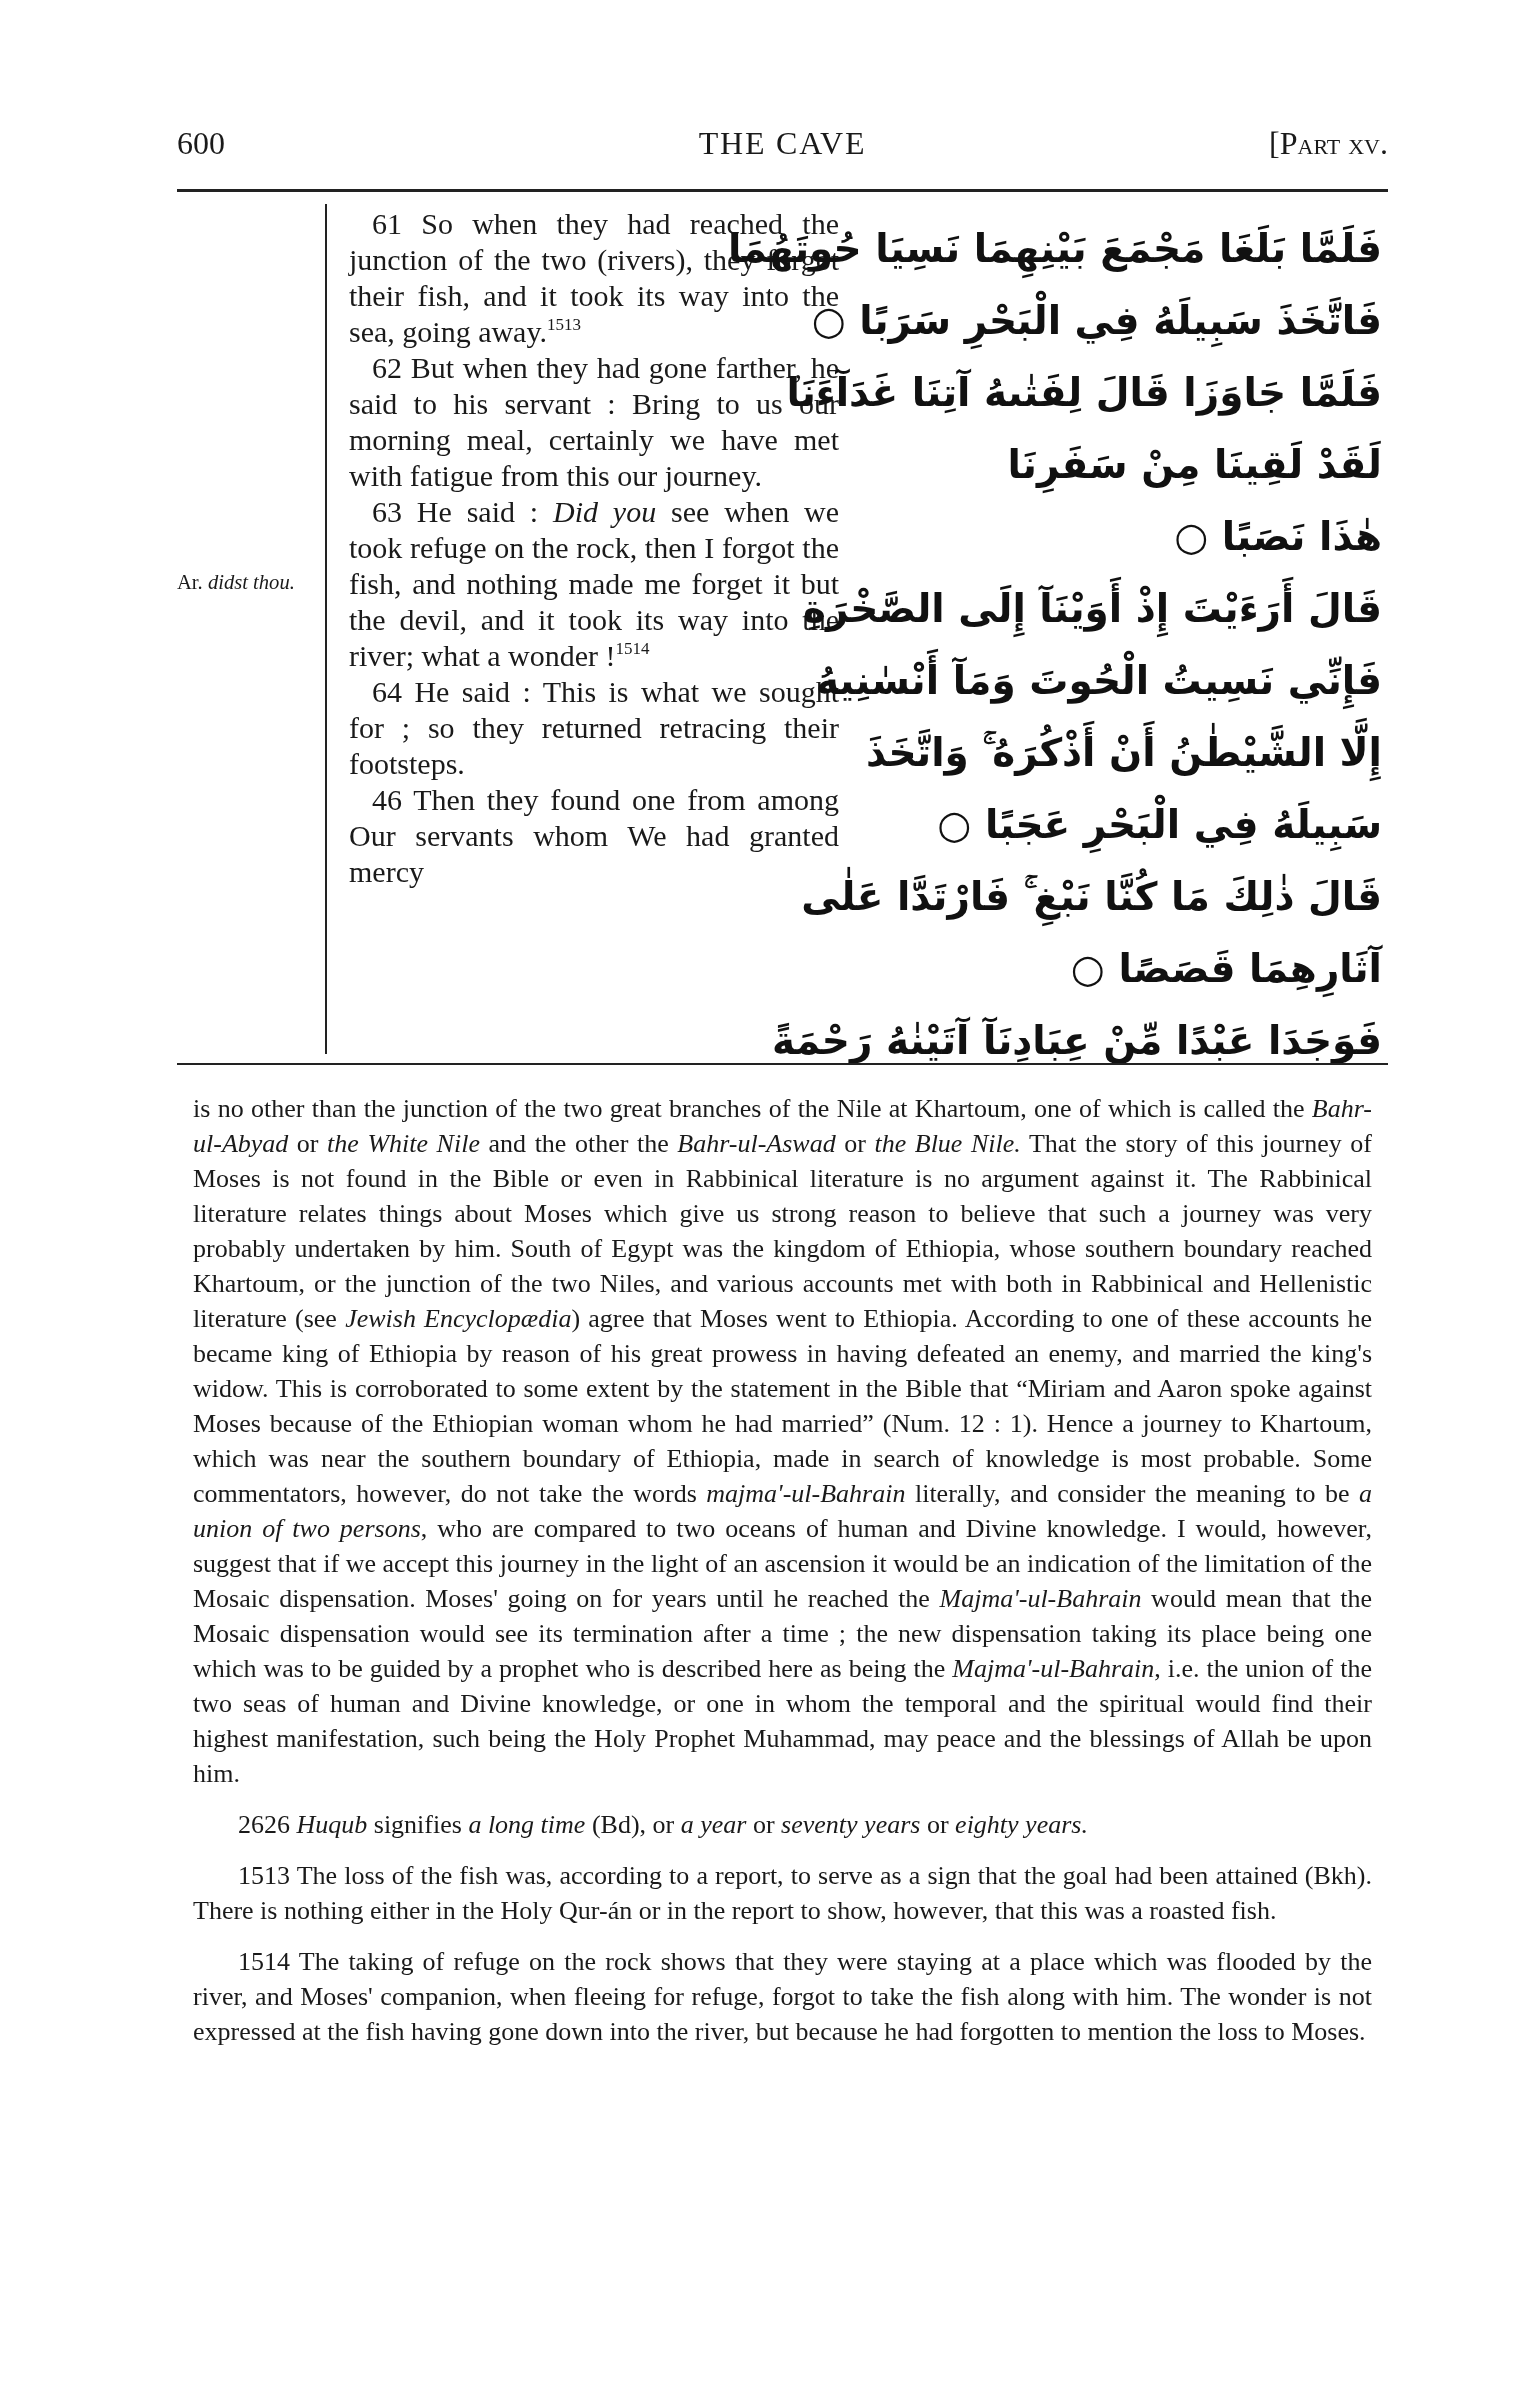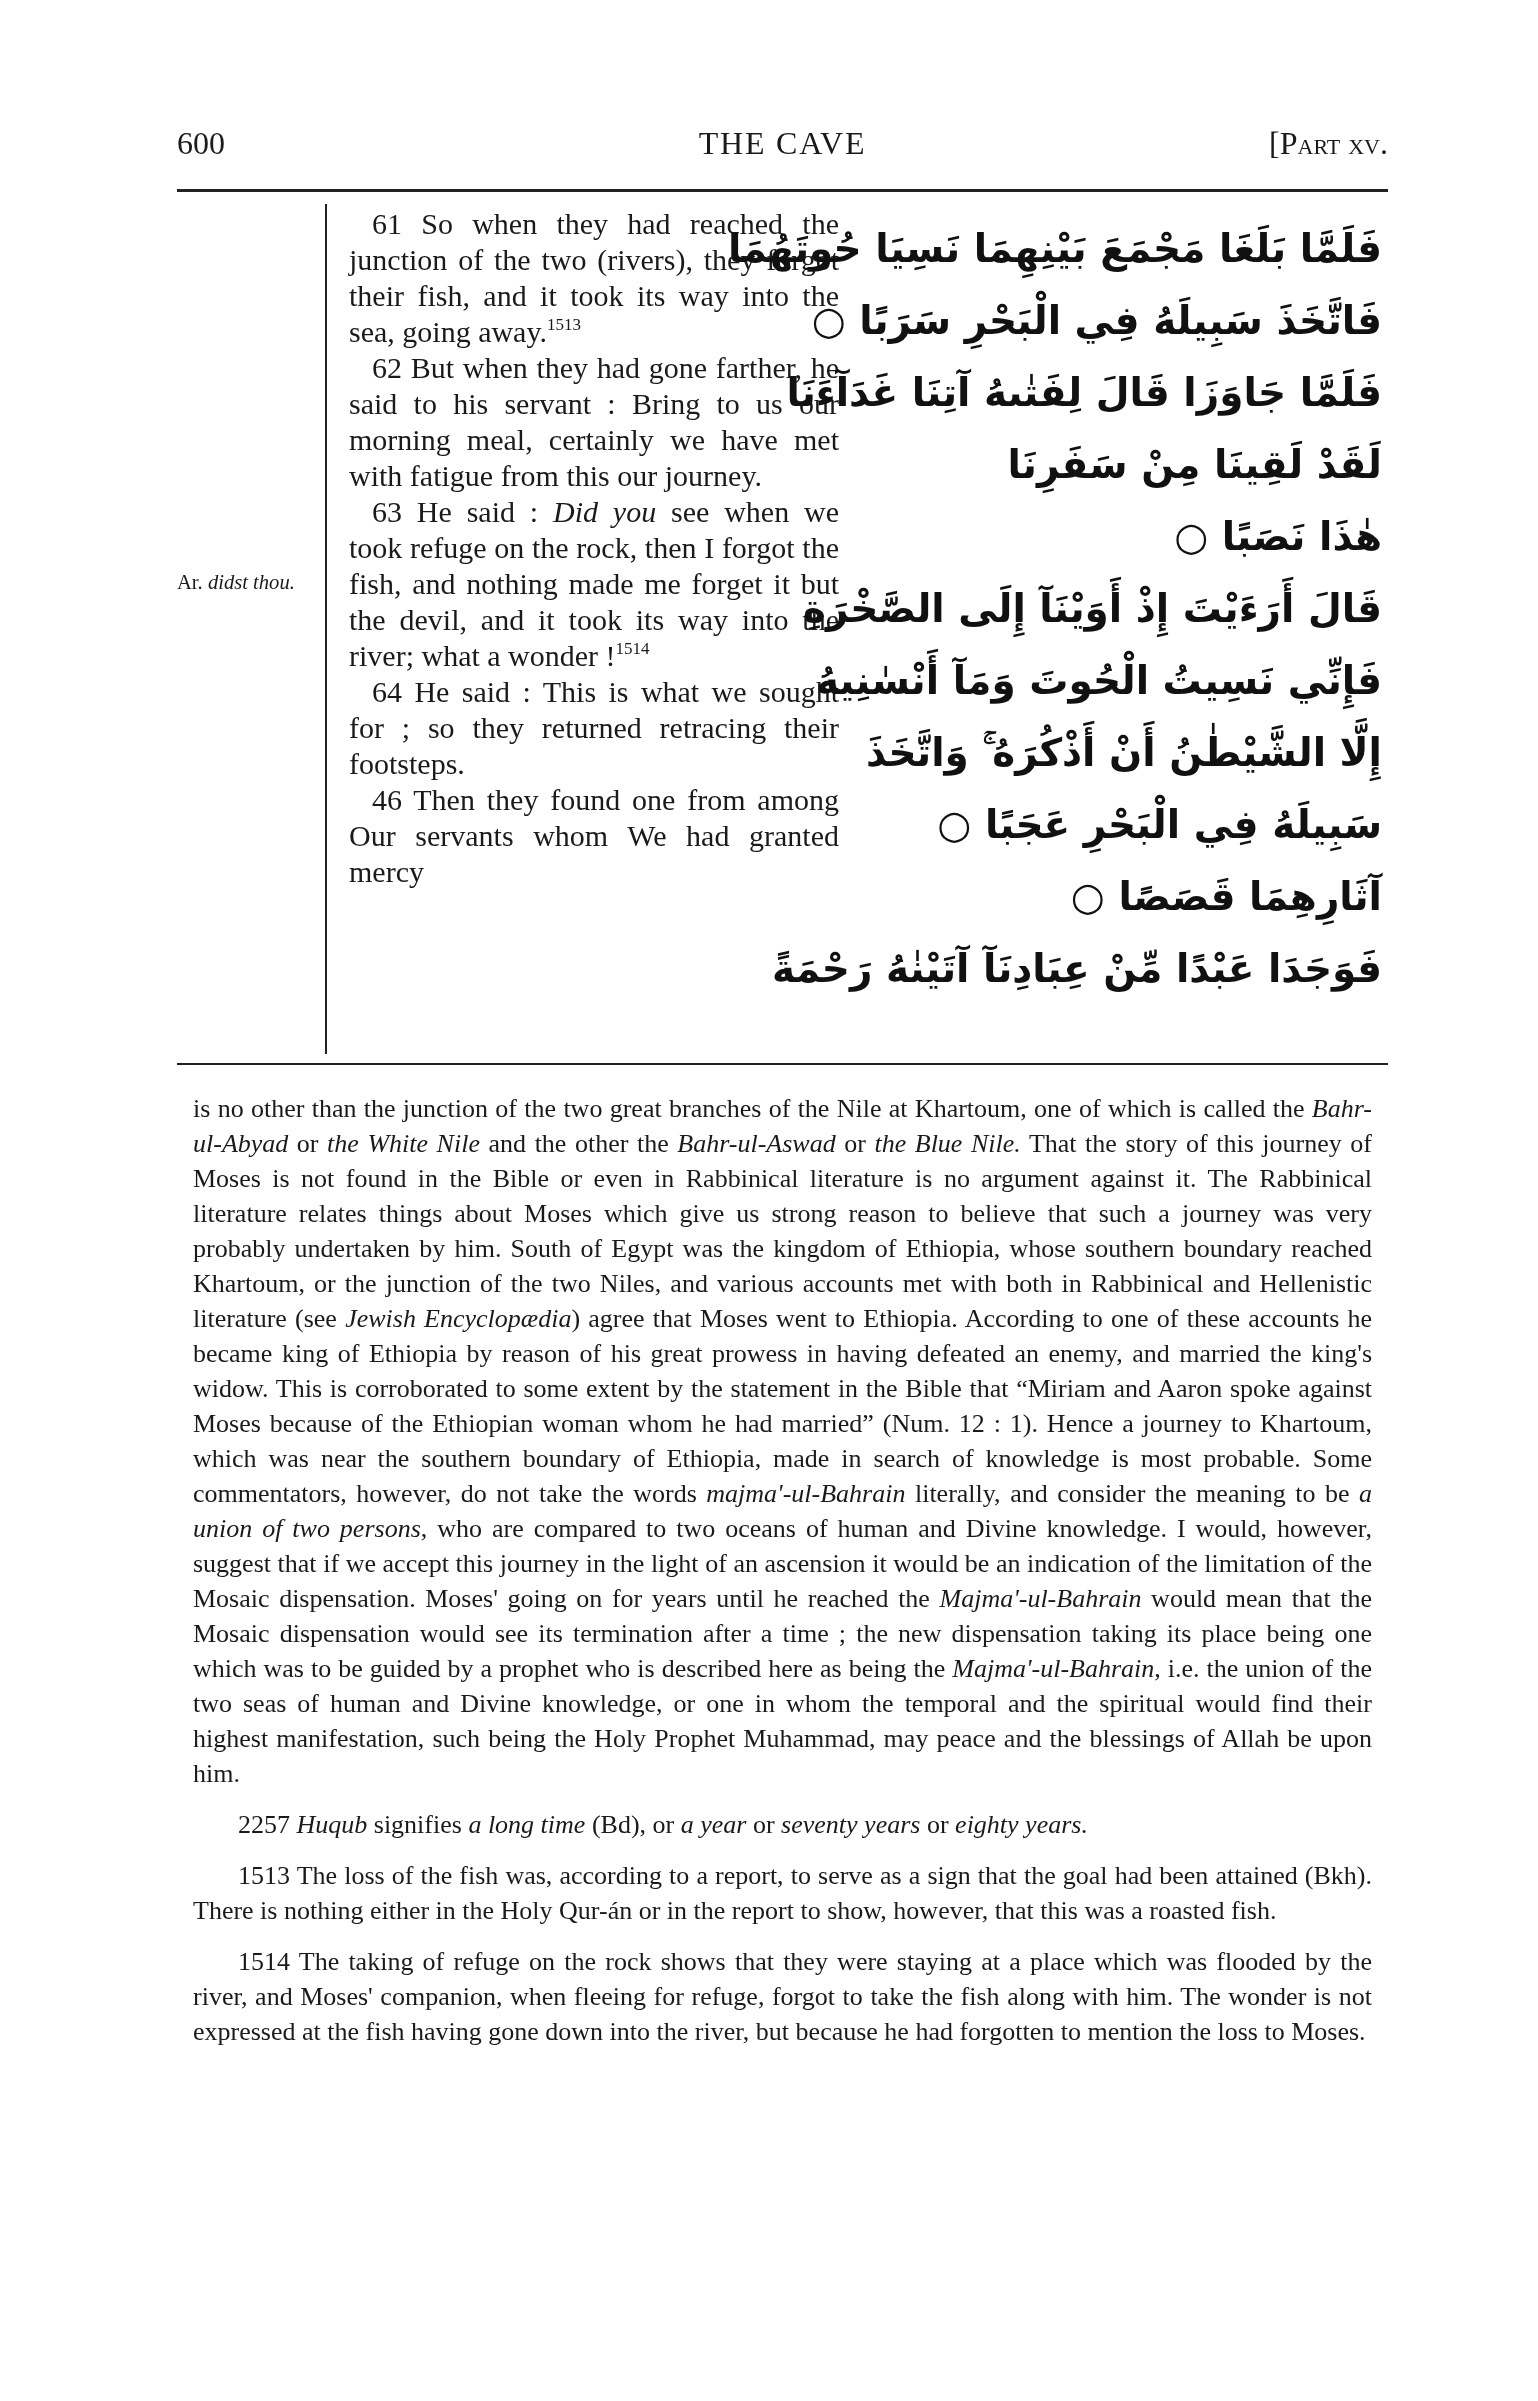--- a/index.html
+++ b/index.html
@@ -64,27 +64,28 @@
 <div class="arabic" id="arabic">
     <span class="line">فَلَمَّا بَلَغَا مَجْمَعَ بَيْنِهِمَا نَسِيَا حُوتَهُمَا</span>
     <span class="line">فَاتَّخَذَ سَبِيلَهُ فِي الْبَحْرِ سَرَبًا ○</span>
     <span class="line">فَلَمَّا جَاوَزَا قَالَ لِفَتٰىهُ آتِنَا غَدَآءَنَا</span>
     <span class="line">لَقَدْ لَقِينَا مِنْ سَفَرِنَا</span>
     <span class="line">هٰذَا نَصَبًا ○</span>
     <span class="line">قَالَ أَرَءَيْتَ إِذْ أَوَيْنَآ إِلَى الصَّخْرَةِ</span>
     <span class="line">فَإِنِّي نَسِيتُ الْحُوتَ وَمَآ أَنْسٰنِيهُ</span>
     <span class="line">إِلَّا الشَّيْطٰنُ أَنْ أَذْكُرَهُ ۚ وَاتَّخَذَ</span>
     <span class="line">سَبِيلَهُ فِي الْبَحْرِ عَجَبًا ○</span>
+    <span class="line">قَالَ ذٰلِكَ مَا كُنَّا نَبْغِ ۚ فَارْتَدَّا عَلٰى</span>
     <span class="line">آثَارِهِمَا قَصَصًا ○</span>
     <span class="line">فَوَجَدَا عَبْدًا مِّنْ عِبَادِنَآ آتَيْنٰهُ رَحْمَةً</span>
   </div>
 
 <div class="rule-mid"></div>
 
 <div class="commentary">
   <p id="commentary-main">is no other than the junction of the two great branches of the Nile at Khartoum, one of which is called the <i>Bahr-ul-Abyad</i> or <i>the White Nile</i> and the other the <i>Bahr-ul-Aswad</i> or <i>the Blue Nile.</i>  That the story of this journey of Moses is not found in the Bible or even in Rabbinical literature is no argument against it.  The Rabbinical literature relates things about Moses which give us strong reason to believe that such a journey was very probably undertaken by him.  South of Egypt was the kingdom of Ethiopia, whose southern boundary reached Khartoum, or the junction of the two Niles, and various accounts met with both in Rabbinical and Hellenistic literature (see <i>Jewish Encyclopædia</i>) agree that Moses went to Ethiopia.  According to one of these accounts he became king of Ethiopia by reason of his great prowess in having defeated an enemy, and married the king's widow.  This is corroborated to some extent by the statement in the Bible that “Miriam and Aaron spoke against Moses because of the Ethiopian woman whom he had married” (Num. 12 : 1).  Hence a journey to Khartoum, which was near the southern boundary of Ethiopia, made in search of knowledge is most probable.  Some commentators, however, do not take the words <i>majma'-ul-Bahrain</i> literally, and consider the meaning to be <i>a union of two persons</i>, who are compared to two oceans of human and Divine knowledge.  I would, however, suggest that if we accept this journey in the light of an ascension it would be an indication of the limitation of the Mosaic dispensation.  Moses' going on for years until he reached the <i>Majma'-ul-Bahrain</i> would mean that the Mosaic dispensation would see its termination after a time ; the new dispensation taking its place being one which was to be guided by a prophet who is described here as being the <i>Majma'-ul-Bahrain</i>, i.e. the union of the two seas of human and Divine knowledge, or one in whom the temporal and the spiritual would find their highest manifestation, such being the Holy Prophet Muhammad, may peace and the blessings of Allah be upon him.</p>
   <div id="footnotes">
-      <p class="fn"><span>2257 </span><i>Huqub</i> signifies <i>a long time</i> (Bd), or <i>a year</i> or <i>seventy years</i> or <i>eighty years.</i></p>
+      <p class="fn"><span>2626 </span><i>Huqub</i> signifies <i>a long time</i> (Bd), or <i>a year</i> or <i>seventy years</i> or <i>eighty years.</i></p>
       <p class="fn"><span>1513 </span>The loss of the fish was, according to a report, to serve as a sign that the goal had been attained (Bkh).  There is nothing either in the Holy Qur-án or in the report to show, however, that this was a roasted fish.</p>
       <p class="fn"><span>1514 </span>The taking of refuge on the rock shows that they were staying at a place which was flooded by the river, and Moses' companion, when fleeing for refuge, forgot to take the fish along with him.  The wonder is not expressed at the fish having gone down into the river, but because he had forgotten to mention the loss to Moses.</p>
     </div>
 </div>
 
 
 </body></html>

